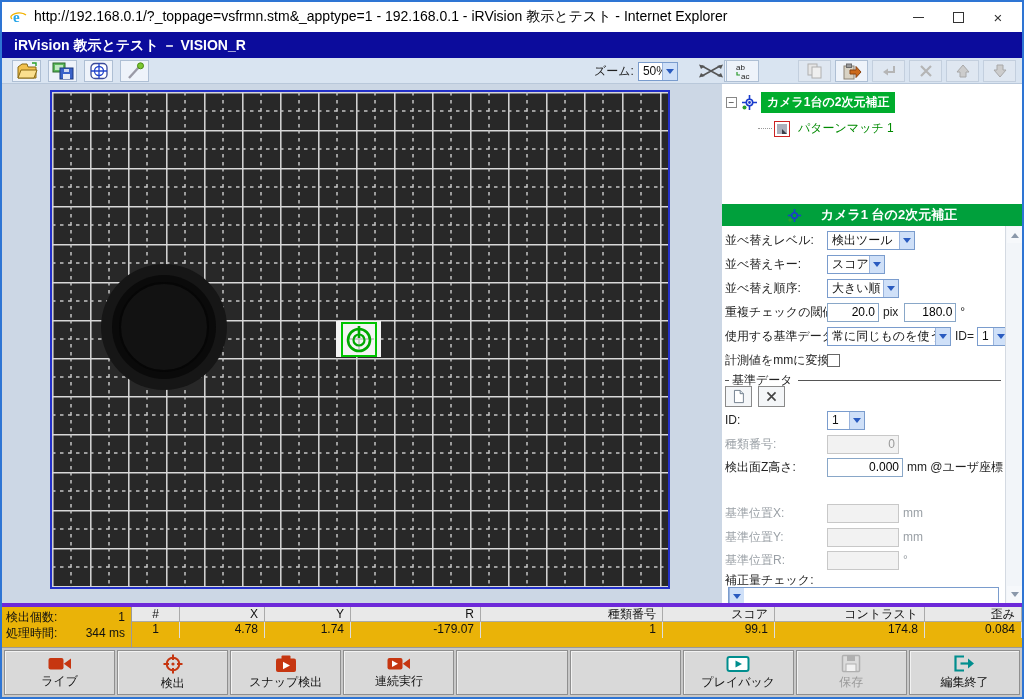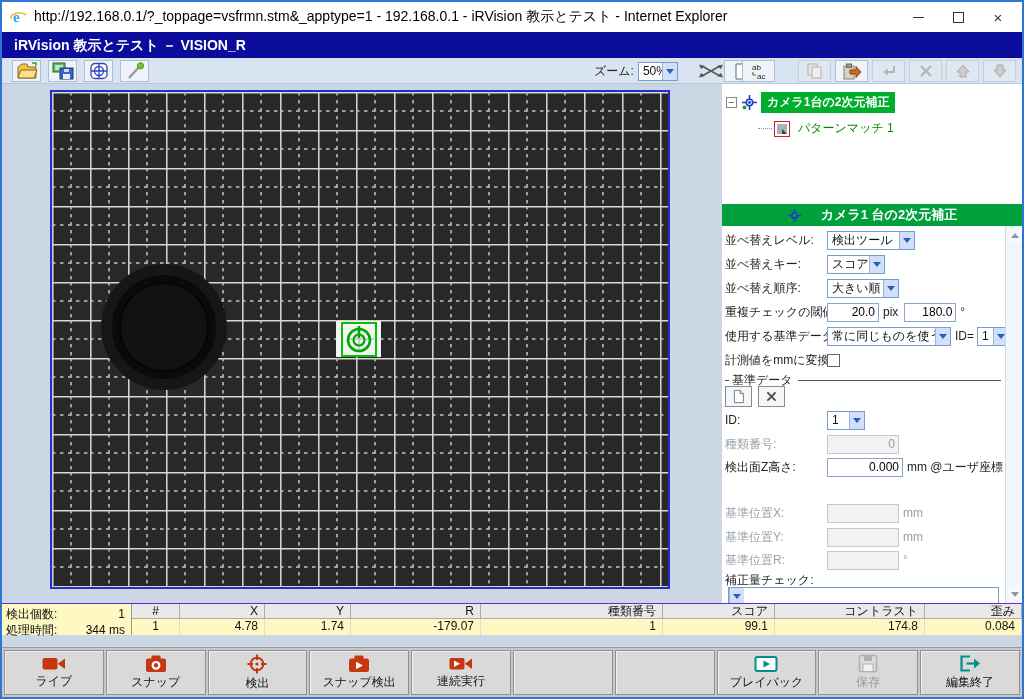--- a/index.html
+++ b/index.html
@@ -61,21 +61,21 @@
   .pushbtn { background:#f0f0f0; border:1px solid #707070; box-shadow:inset 1px 1px 0 #fff; font-size:12px; height:20px; padding:0 14px; color:#111; }
   .redtext { color:#d00000; }
 
   
   .vscroll { position:absolute; left:283px; top:142px; width:17px; height:377px; background:#f2f5f9; border-left:1px solid #d4dae2; }
   .sarrow { position:absolute; left:1px; width:15px; height:16px; background:#f6f8fb; display:flex; align-items:center; justify-content:center; }
   .sarrow.up::after { content:""; border:4px solid transparent; border-bottom:5px solid #8a98aa; margin-bottom:4px; }
   .sarrow.dn::after { content:""; border:4px solid transparent; border-top:5px solid #8a98aa; margin-top:4px; }
 
   
-  .statusbar { position:absolute; left:0; top:601px; width:1020px; height:32px; background:#fef9c3; border-top:1px solid #6d28d9; display:flex; }
+  .statusbar { position:absolute; left:0; top:601px; width:1020px; height:44px; background:#eab308; border-top:4px solid #6d28d9; display:flex; }
   .stats { width:130px; flex:none; border-right:1px solid #9a9a9a; font-size:12px; color:#111; padding:2px 6px 0 4px; }
   .statline { display:flex; justify-content:space-between; line-height:16px; }
   .rtable { flex:1; font-size:12px; color:#111; }
   .trow { display:flex; }
   .th { background:#e9e9e9; border-right:1px solid #aaa; border-bottom:1px solid #aaa; height:15px; line-height:14px; text-align:right; padding-right:6px; }
   .td { border-right:1px solid #ddd; height:16px; line-height:15px; text-align:right; padding-right:6px; }
   .c0{width:48px;} .c1{width:85px;} .c2{width:86px;} .c3{width:130px;} .c4{width:182px;} .c5{width:112px;} .c6{width:150px;} .c7{flex:1;}
 
   
   .bottombar { position:absolute; left:0; top:645px; width:1020px; height:50px; background:#c8c8c8; border-top:1px solid #9a9a9a; display:flex; gap:2px; padding:2px 2px 2px 2px; }
@@ -146,21 +146,21 @@
         <path d="M3 3.5 L9 5 L5 8 Z M27 3.5 L21 5 L25 8 Z M3 16.5 L9 15 L5 12 Z M27 16.5 L21 15 L25 12 Z" fill="#555"></path>
       </svg>
     </div>
 
     <div class="rtbtn" style="left:722px">
       <svg width="16" height="17" viewBox="0 0 16 17">
         <path d="M3 1 H10 L14 5 V16 H3 Z" fill="#fff" stroke="#5a6a7a"></path>
         <path d="M10 1 L10 5 L14 5" fill="#dfe6ee" stroke="#5a6a7a"></path>
       </svg>
     </div>
-    <div class="rtbtn" style="left:740px">
+    <div class="rtbtn" style="left:724px">
       <svg width="18" height="18" viewBox="0 0 18 18">
         <text x="2" y="8" font-size="8" fill="#222" font-family="Liberation Sans,sans-serif">ab</text>
         <text x="7" y="17" font-size="8" fill="#222" font-family="Liberation Sans,sans-serif">ac</text>
         <path d="M3 10 V13 H6" stroke="#2a9a2a" stroke-width="1.2" fill="none"></path>
       </svg>
     </div>
     <div class="rtbtn dis" style="left:796px">
       <svg width="17" height="16" viewBox="0 0 17 16">
         <rect x="2" y="1" width="9" height="11" fill="#e6e6e6" stroke="#b0b0b0"></rect>
         <rect x="6" y="4" width="9" height="11" fill="#efefef" stroke="#b0b0b0"></rect>
@@ -405,29 +405,20 @@
 
   <div class="bottombar">
     <div class="bbtn">
       <svg width="26" height="17" viewBox="0 0 24 17">
         <rect x="0.5" y="3" width="15" height="11.5" rx="2" fill="#c63611"></rect>
         <path d="M23 3.5 V14 L15.8 8.75 Z" fill="#c63611"></path>
       </svg>
       <span class="blab">ライブ</span>
     </div>
     <div class="bbtn">
-      <svg width="24" height="18" viewBox="0 0 22 18">
-        <rect x="6.5" y="0.5" width="9" height="5" rx="1" fill="#c63611"></rect>
-        <rect x="1" y="3.5" width="20" height="13.5" rx="2" fill="#c63611"></rect>
-        <circle cx="11" cy="10.3" r="4.4" fill="#fff"></circle>
-        <circle cx="11" cy="10.3" r="2.2" fill="#c63611"></circle>
-      </svg>
-      <span class="blab">スナップ</span>
-    </div>
-    <div class="bbtn">
       <svg width="22" height="20" viewBox="0 0 22 20">
         <circle cx="11" cy="10" r="6.3" fill="none" stroke="#c63611" stroke-width="2"></circle>
         <path d="M11 0.5 V6 M11 14 V19.5 M1.5 10 H7 M15 10 H20.5" stroke="#c63611" stroke-width="2"></path>
         <circle cx="11" cy="10" r="1.6" fill="#c63611"></circle>
       </svg>
       <span class="blab">検出</span>
     </div>
     <div class="bbtn">
       <svg width="24" height="18" viewBox="0 0 22 18">
         <rect x="6.5" y="0.5" width="9" height="5" rx="1" fill="#c63611"></rect>

